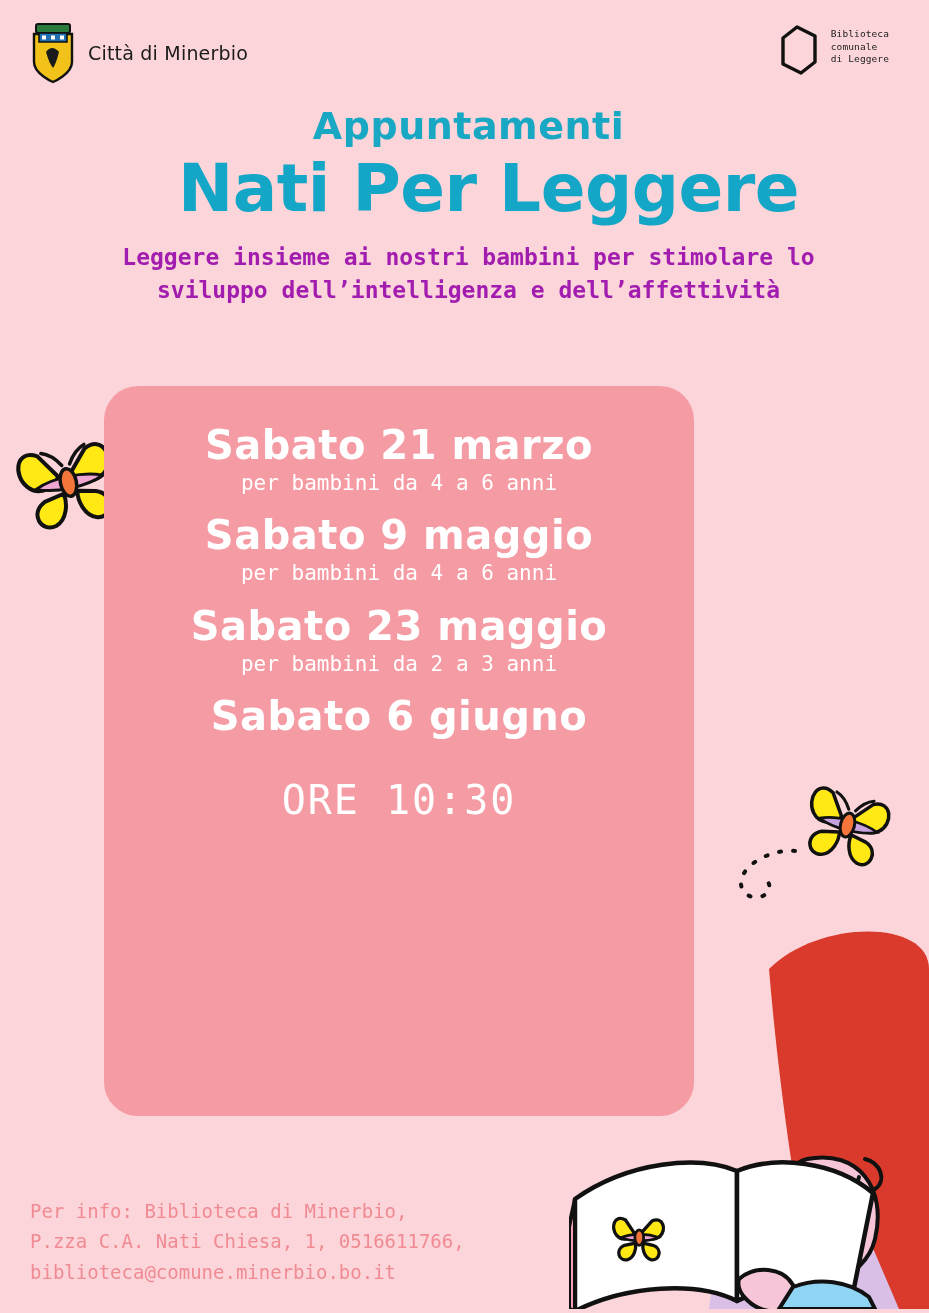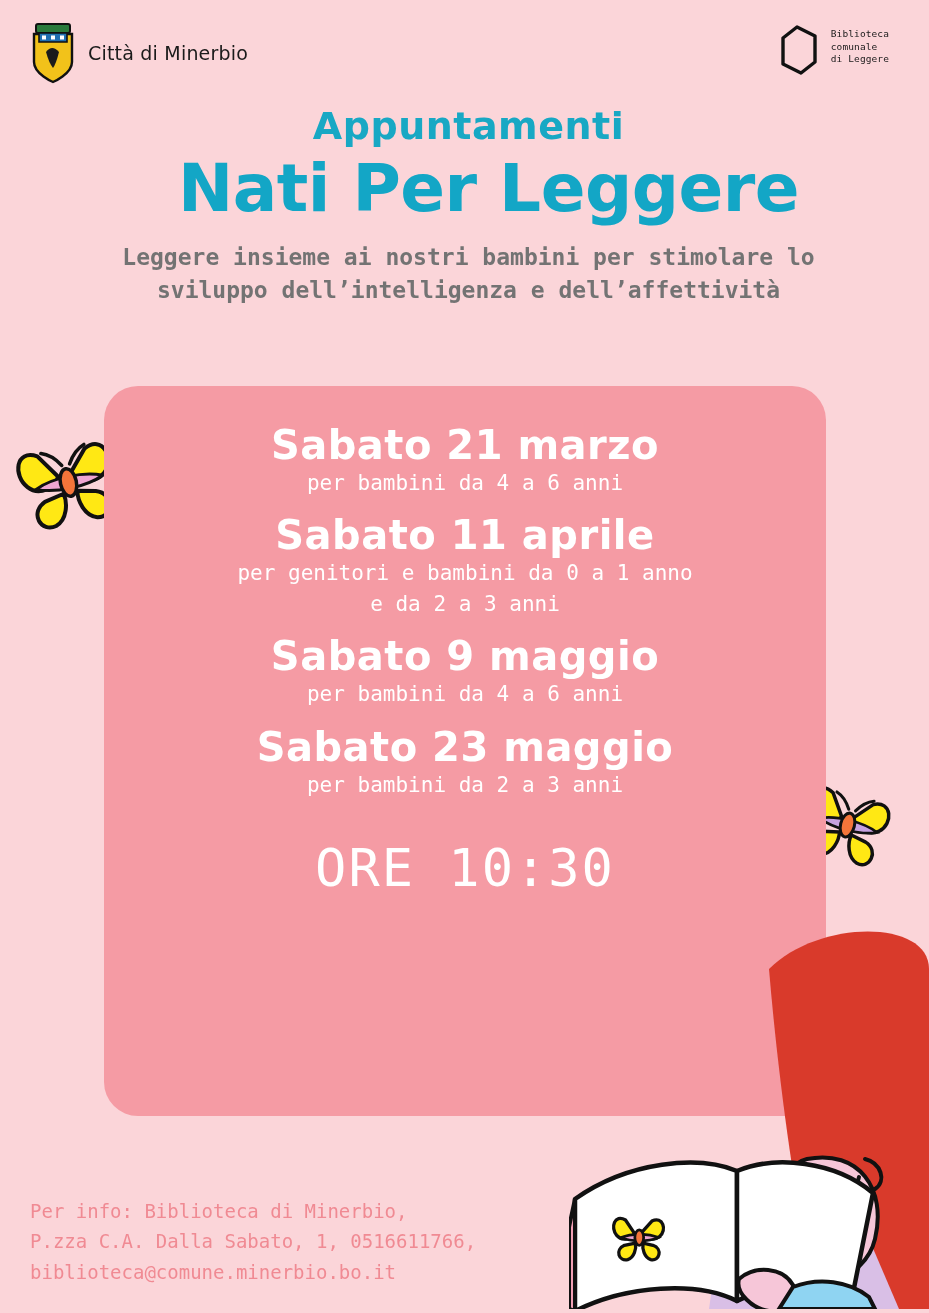--- a/index.html
+++ b/index.html
@@ -75,31 +75,31 @@
     color: #13a6c6;
     letter-spacing: -0.5px;
     margin: 6px 0 0 0;
     line-height: 1.05;
     padding-left: 40px;
   }
   .subtitle {
     font-family: "DejaVu Sans Mono", monospace;
     font-weight: bold;
     font-size: 23px;
-    color: #737373;
+    color: #a21caf;
     line-height: 1.44;
     margin: 18px auto 0 auto;
     width: 760px;
   }
 
   
   .card {
     position: absolute;
     left: 104px; top: 386px;
-    width: 722px; height: 730px;
+    width: 590px; height: 730px;
     background: #f59ba4;
     border-radius: 34px;
     text-align: center;
     padding-top: 26px;
   }
   .event { margin-top: 14px; }
   .event:first-of-type { margin-top: 10px; }
   .event-date {
     font-family: "DejaVu Sans", sans-serif;
     font-weight: bold;
@@ -109,21 +109,21 @@
     line-height: 1.15;
   }
   .event-desc {
     font-family: "DejaVu Sans Mono", monospace;
     font-size: 21px;
     color: #ffffff;
     line-height: 1.45;
   }
   .event-time {
     font-family: "DejaVu Sans Mono", monospace;
-    font-size: 52px;
+    font-size: 40px;
     color: #ffffff;
     letter-spacing: 2px;
     margin-top: 38px;
   }
 
   
   .footer-info {
     position: absolute;
     left: 30px; bottom: 26px;
     font-family: "DejaVu Sans Mono", monospace;
@@ -224,37 +224,33 @@
   </svg>
 </div>
 
 <div class="card">
 
   <div class="event">
     <div class="event-date">Sabato 21 marzo</div>
     <div class="event-desc">per bambini da 4 a 6 anni</div>
   </div>
 
-  <div class="event">
-    <div class="event-date">Sabato 11 aprile</div>
-    <div class="event-desc" style="white-space: pre-line;">per genitori e bambini da 0 a 1 anno
-e da 2 a 3 anni</div>
-  </div>
 
   <div class="event">
     <div class="event-date">Sabato 9 maggio</div>
     <div class="event-desc">per bambini da 4 a 6 anni</div>
   </div>
 
   <div class="event">
     <div class="event-date">Sabato 23 maggio</div>
     <div class="event-desc">per bambini da 2 a 3 anni</div>
   </div>
 
   <div class="event">
+    <div class="event-date">Sabato 6 giugno</div>
   </div>
 
   <div class="event-time">ORE 10:30</div>
 </div>
 
 <div class="deco illustration">
   <svg width="360" height="400" viewBox="0 0 360 400">
 
     <path d="M200 60 C250 10 360 10 360 60 L360 400 L250 400 C230 320 210 180 200 60 Z" fill="#d93a2b"></path>
 
@@ -284,15 +280,15 @@
     </g>
 
     <path d="M170 370 c16 -14 44 -12 54 6 c8 16 -6 28 -24 26 c-16 -2 -34 -18 -30 -32 z" fill="#f6c6d8" stroke="#111" stroke-width="4"></path>
 
     <path d="M224 378 c26 -10 56 -6 76 10 l6 12 -96 0 z" fill="#8fd4f2" stroke="#111" stroke-width="4"></path>
   </svg>
 </div>
 
 <div class="footer-info">
   <div>Per info: Biblioteca di Minerbio,</div>
-  <div>P.zza C.A. Dalla Sabato, 1, 0516611766,</div>
+  <div>P.zza C.A. Nati Chiesa, 1, 0516611766,</div>
   <div>biblioteca@comune.minerbio.bo.it</div>
 </div>
 
 </body></html>

